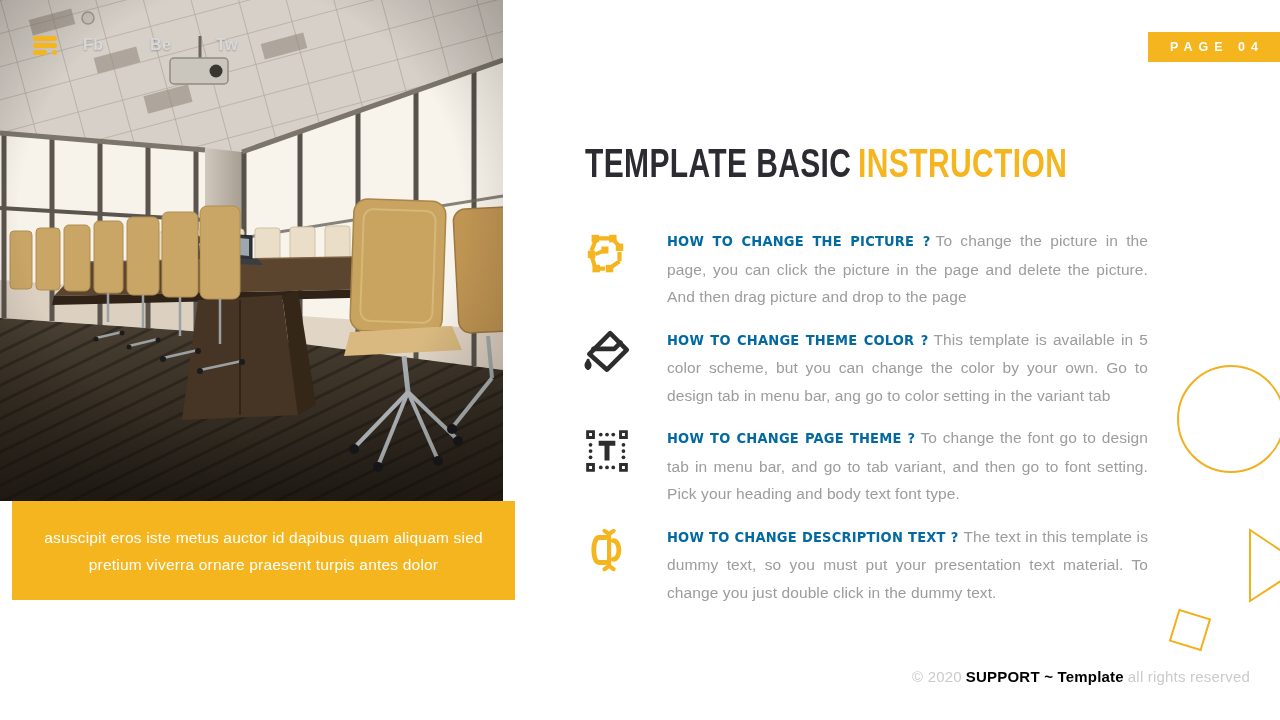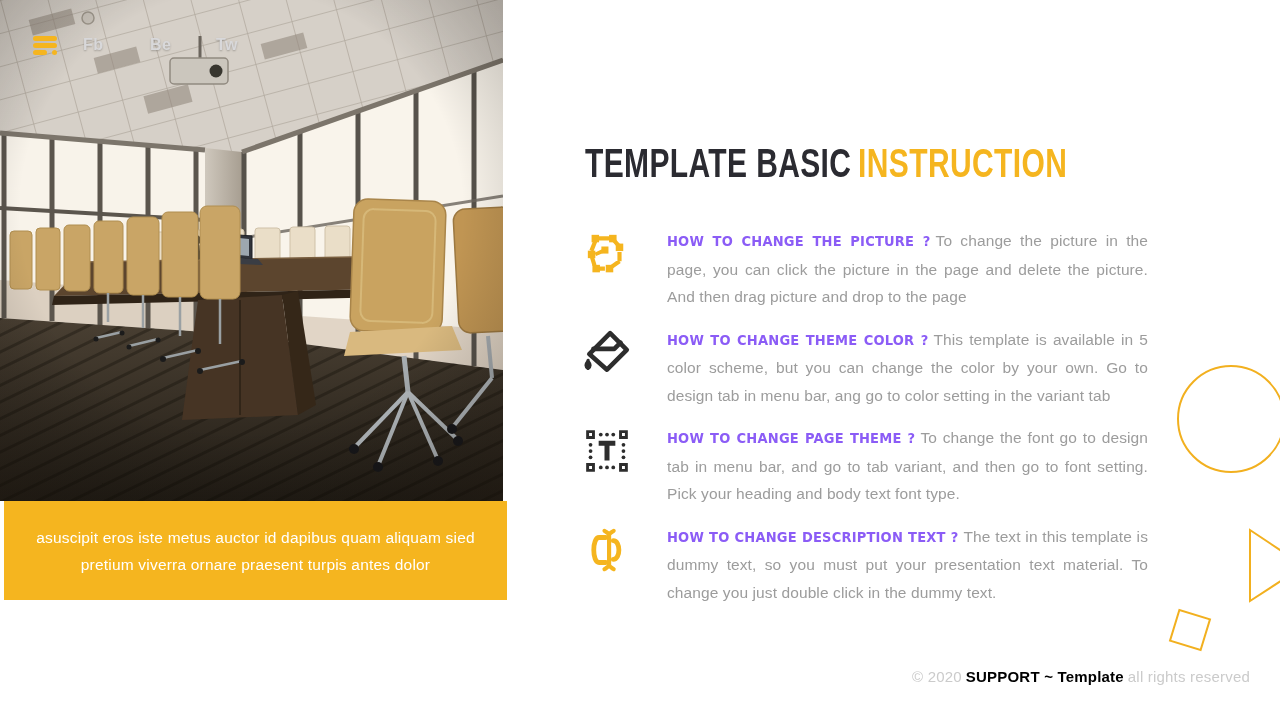--- a/index.html
+++ b/index.html
@@ -15,21 +15,21 @@
   .hamburger .b{position:absolute;left:0;height:5px;border-radius:2.5px;background:#F5B51F;}
   .hamburger .b1{top:0;width:24px;}
   .hamburger .b2{top:7px;width:24px;}
   .hamburger .b3{top:14px;width:14px;}
   .hamburger .dot{position:absolute;left:19px;top:14px;width:5px;height:5px;border-radius:50%;background:#F5B51F;}
   .social{position:absolute;top:36px;font-size:16px;font-weight:700;color:#d8d8da;
           text-decoration:none;letter-spacing:.5px;text-shadow:0 1px 2px rgba(0,0,0,.25);}
   .social.fb{left:83px;} .social.be{left:150px;} .social.tw{left:216px;text-align:right;}
 
   
-  .caption-box{position:absolute;left:4px;top:501px;width:503px;height:99px;background:#F5B51F;
+  .caption-box{position:absolute;left:12px;top:501px;width:503px;height:99px;background:#F5B51F;
                display:flex;align-items:center;justify-content:center;}
   .caption-box p{margin:0;padding:0 28px;color:#ffffff;font-size:15.5px;line-height:27px;
                  text-align:center;letter-spacing:.2px;}
 
   
   .page-badge{position:absolute;right:0;top:32px;width:132px;height:30px;background:#F5B51F;
               color:#ffffff;font-size:12.5px;font-weight:700;letter-spacing:6px;
               display:flex;align-items:center;justify-content:center;padding-left:6px;box-sizing:border-box;}
 
   
@@ -38,21 +38,21 @@
          transform:scaleX(.75);transform-origin:left center;}
   .title .hl{color:#F5B51F;margin-left:9px;}
 
   
   .items{position:absolute;left:582px;top:227px;width:566px;}
   .item{display:flex;margin-bottom:15px;}
   .item-icon{flex:0 0 50px;height:50px;margin-top:2px;}
   .item-text{margin:0 0 0 35px;width:481px;font-size:15.5px;line-height:27.5px;
              color:#9C9C9C;text-align:justify;letter-spacing:.1px;}
   .item-heading{font-family:"DejaVu Sans","Liberation Sans",sans-serif;font-stretch:condensed;
-                font-weight:700;color:#8b5cf6;font-size:14.5px;letter-spacing:.2px;margin-right:5px;}
+                font-weight:700;color:#0369a1;font-size:14.5px;letter-spacing:.2px;margin-right:5px;}
 
   
   .deco-circle{position:absolute;left:1177px;top:365px;width:104px;height:104px;border:2px solid #F2B01F;border-radius:50%;}
   .deco-triangle{position:absolute;right:0;top:522px;}
   .deco-diamond{position:absolute;left:1173px;top:613px;width:30px;height:30px;border:2px solid #F2B01F;transform:rotate(17deg);}
 
   
   .footer{position:absolute;right:30px;bottom:35px;font-size:15px;color:#CBCBCB;letter-spacing:.2px;}
   .footer .brand{color:#000000;font-weight:700;margin:0 4px;}
 </style>
@@ -220,20 +220,21 @@
       <a class="social fb">Fb</a>
       <a class="social be">Be</a>
       <a class="social tw">Tw</a>
     </div>
   </div>
 
   <div class="caption-box">
     <p>asuscipit eros iste metus auctor id dapibus quam aliquam sied pretium viverra ornare praesent turpis antes dolor</p>
   </div>
 
+  <div class="page-badge">PAGE 04</div>
 
   <h1 class="title"><span>TEMPLATE BASIC</span><span class="hl">INSTRUCTION</span></h1>
 
   <div class="items">
 
     <div class="item">
       <div class="item-icon">
         <svg width="50" height="50" viewBox="0 0 24 24" fill="none" stroke="#F5B51F" stroke-width="2" stroke-linejoin="round">
           <path d="M6.5,4.5 L14.5,4.5 M14.5,4.5 L18,8.5 M18,11 L18,15.5 M18,15.5 L13,19 M11,19 L7,19 M6,17.5 L4.5,12.5 M4.5,10.5 L6.5,5.5"></path>
           <g fill="#F5B51F" stroke="none">

